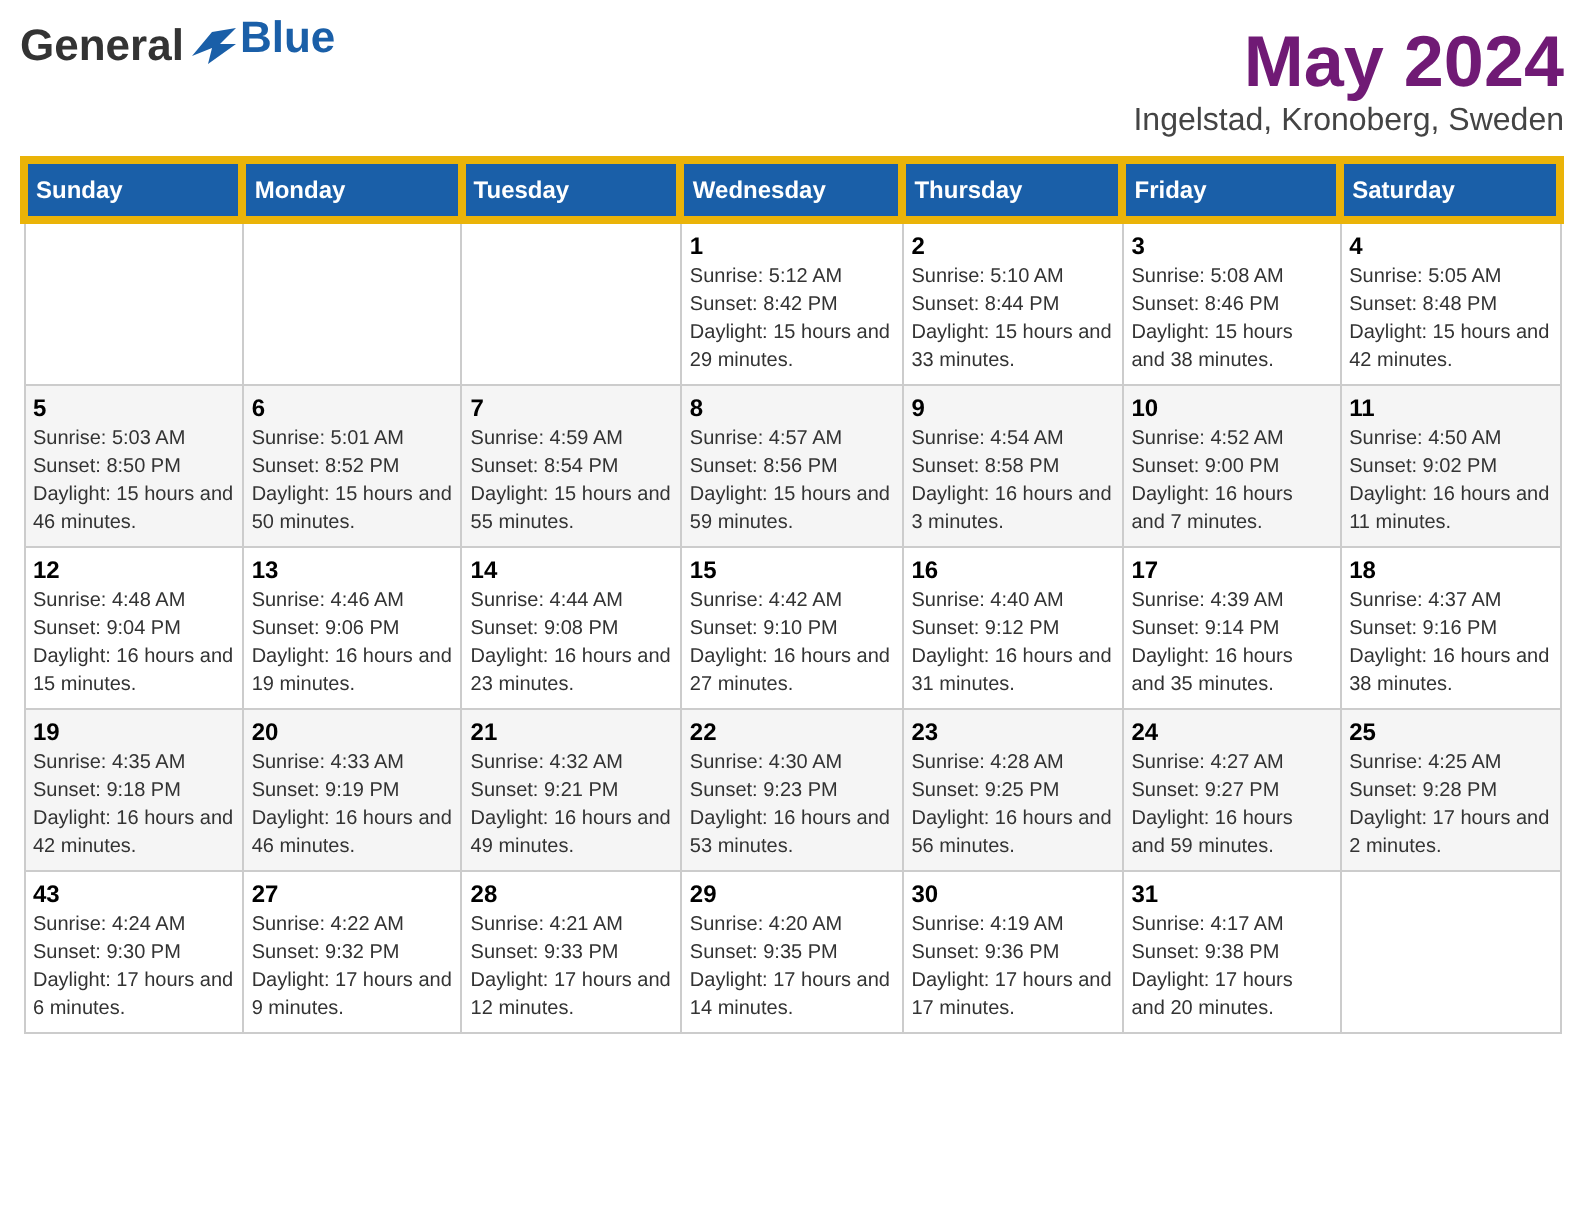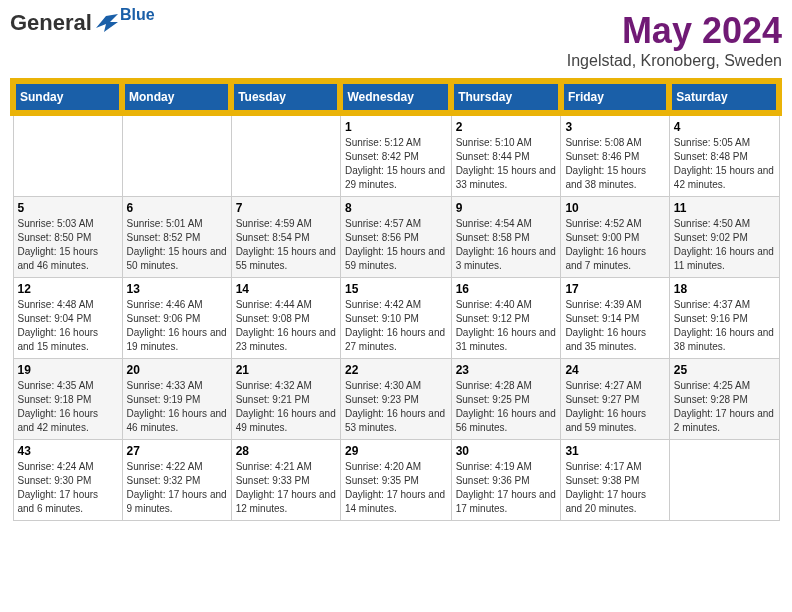--- a/index.html
+++ b/index.html
@@ -40,21 +40,21 @@
       border-collapse: collapse;
       font-size: 11px;
     }
     .calendar th {
       background: #1a5fa8;
       color: #fff;
       padding: 6px 4px;
       text-align: left;
       font-size: 12px;
       font-weight: bold;
-      border: 6px solid #eab308;
+      border: 4px solid #eab308;
     }
     .calendar td {
       border: 1px solid #ccc;
       vertical-align: top;
       padding: 4px;
       width: 113px;
       min-height: 80px;
       background: #fff;
     }
     .calendar tr:nth-child(even) td {
@@ -76,21 +76,21 @@
 <body>
 
 <div class="header">
   <div class="logo">
     <div style="display:flex;align-items:center;gap:2px;">
       <span class="logo-general" style="font-size:22px;font-weight:bold;color:#333;">General</span>
       <svg width="22" height="18" viewBox="0 0 22 18" style="margin-left:2px;">
         <polygon points="10,2 22,0 14,8 22,8 8,18 10,10 0,14" fill="#1a5fa8"></polygon>
       </svg>
     </div>
-    <span class="logo-blue" style="font-size:16px;font-weight:bold;color:#1a5fa8;margin-top:-4px;margin-left:2px;">Blue</span>
+    <span class="logo-blue" style="font-size:22px;font-weight:bold;color:#1a5fa8;margin-top:-4px;margin-left:2px;">Blue</span>
   </div>
   <div class="title-area">
     <div class="month-title">May 2024</div>
     <div class="location">Ingelstad, Kronoberg, Sweden</div>
   </div>
 </div>
 
 <table class="calendar">
   <thead>
     <tr>

